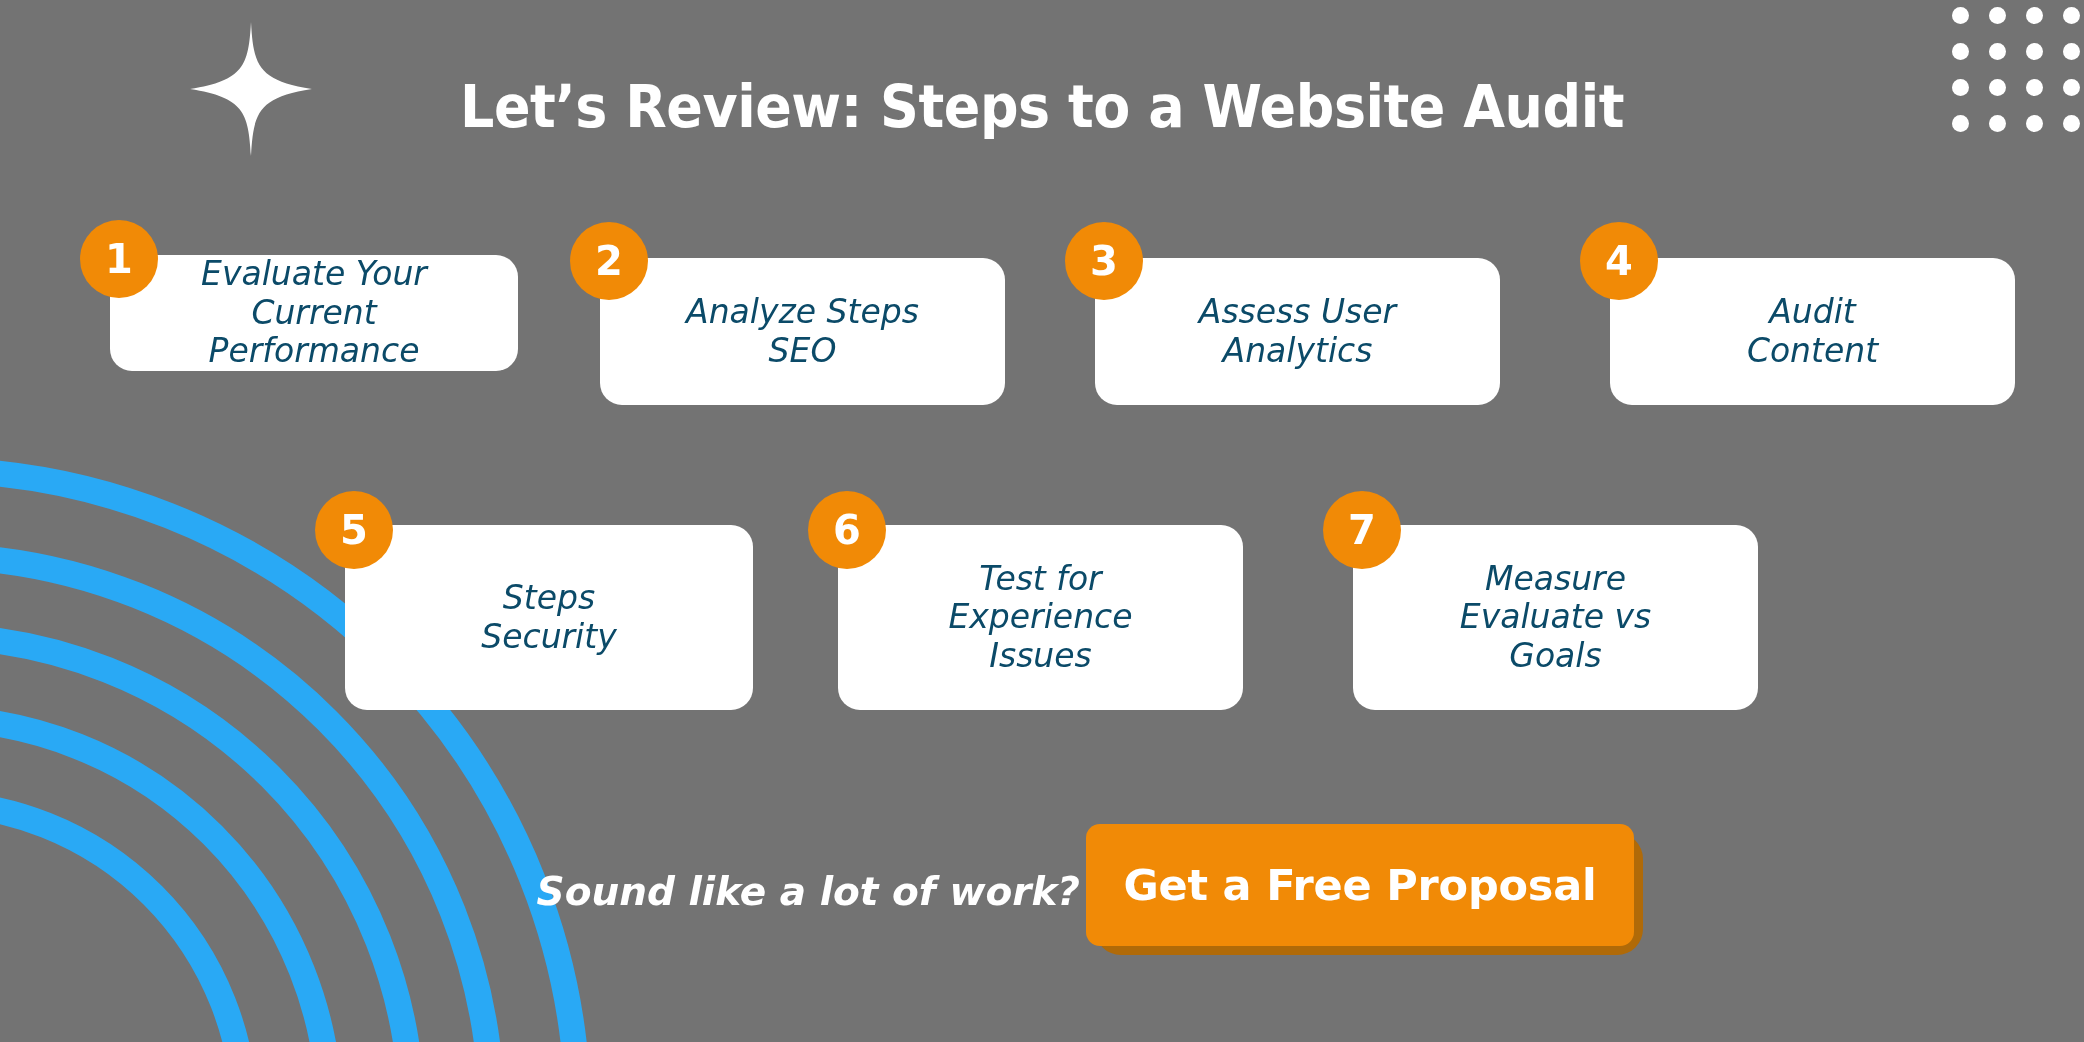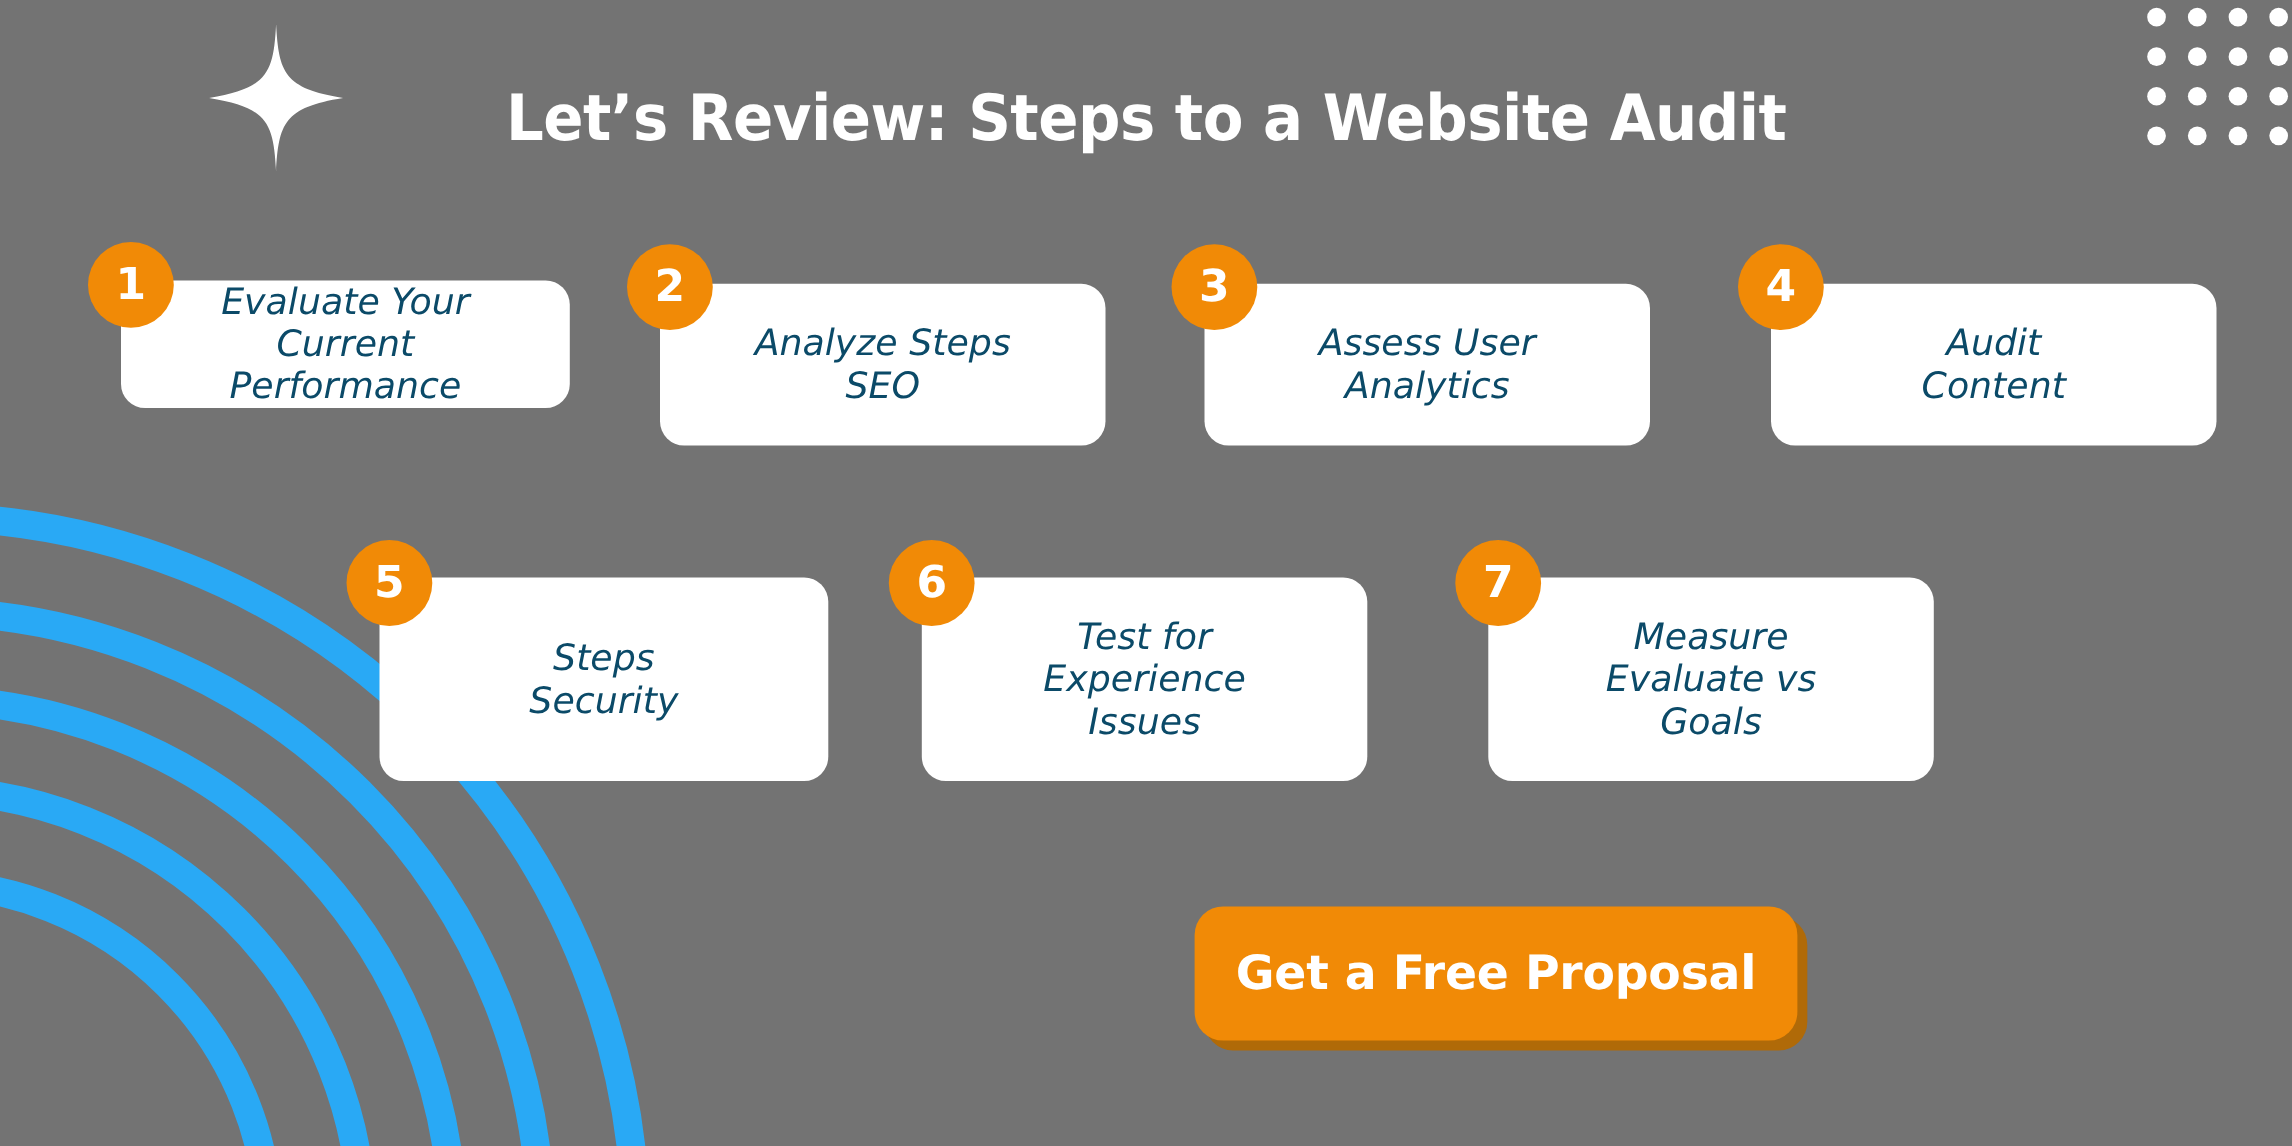--- a/index.html
+++ b/index.html
@@ -149,21 +149,21 @@
     border-radius: 26px;
     background: #B06A08;
   }
   .cta-button {
     position: absolute;
     left: 0;
     top: 0;
     width: 548px;
     height: 122px;
     border: none;
-    border-radius: 26px;
+    border-radius: 14px;
     background: #F18A06;
     color: #FFFFFF;
     font-family: "DejaVu Sans", sans-serif;
     font-weight: bold;
     font-size: 43px;
     letter-spacing: -0.2px;
     cursor: pointer;
     display: flex;
     align-items: center;
     justify-content: center;
@@ -265,19 +265,20 @@
 
   <div class="step" style="left:1353px; top:525px; width:405px; height:185px;">
     <div class="card">
       <div class="card-label">Measure
 Evaluate vs
 Goals</div>
     </div>
     <div class="badge" style="left:-30px; top:-34px;">7</div>
   </div>
 
+  <div class="tagline">Sound like a lot of work?</div>
 
   <div class="cta-wrap">
     <div class="cta-shadow"></div>
     <button class="cta-button">Get a Free Proposal</button>
   </div>
 
 </div>
 
 </body></html>

